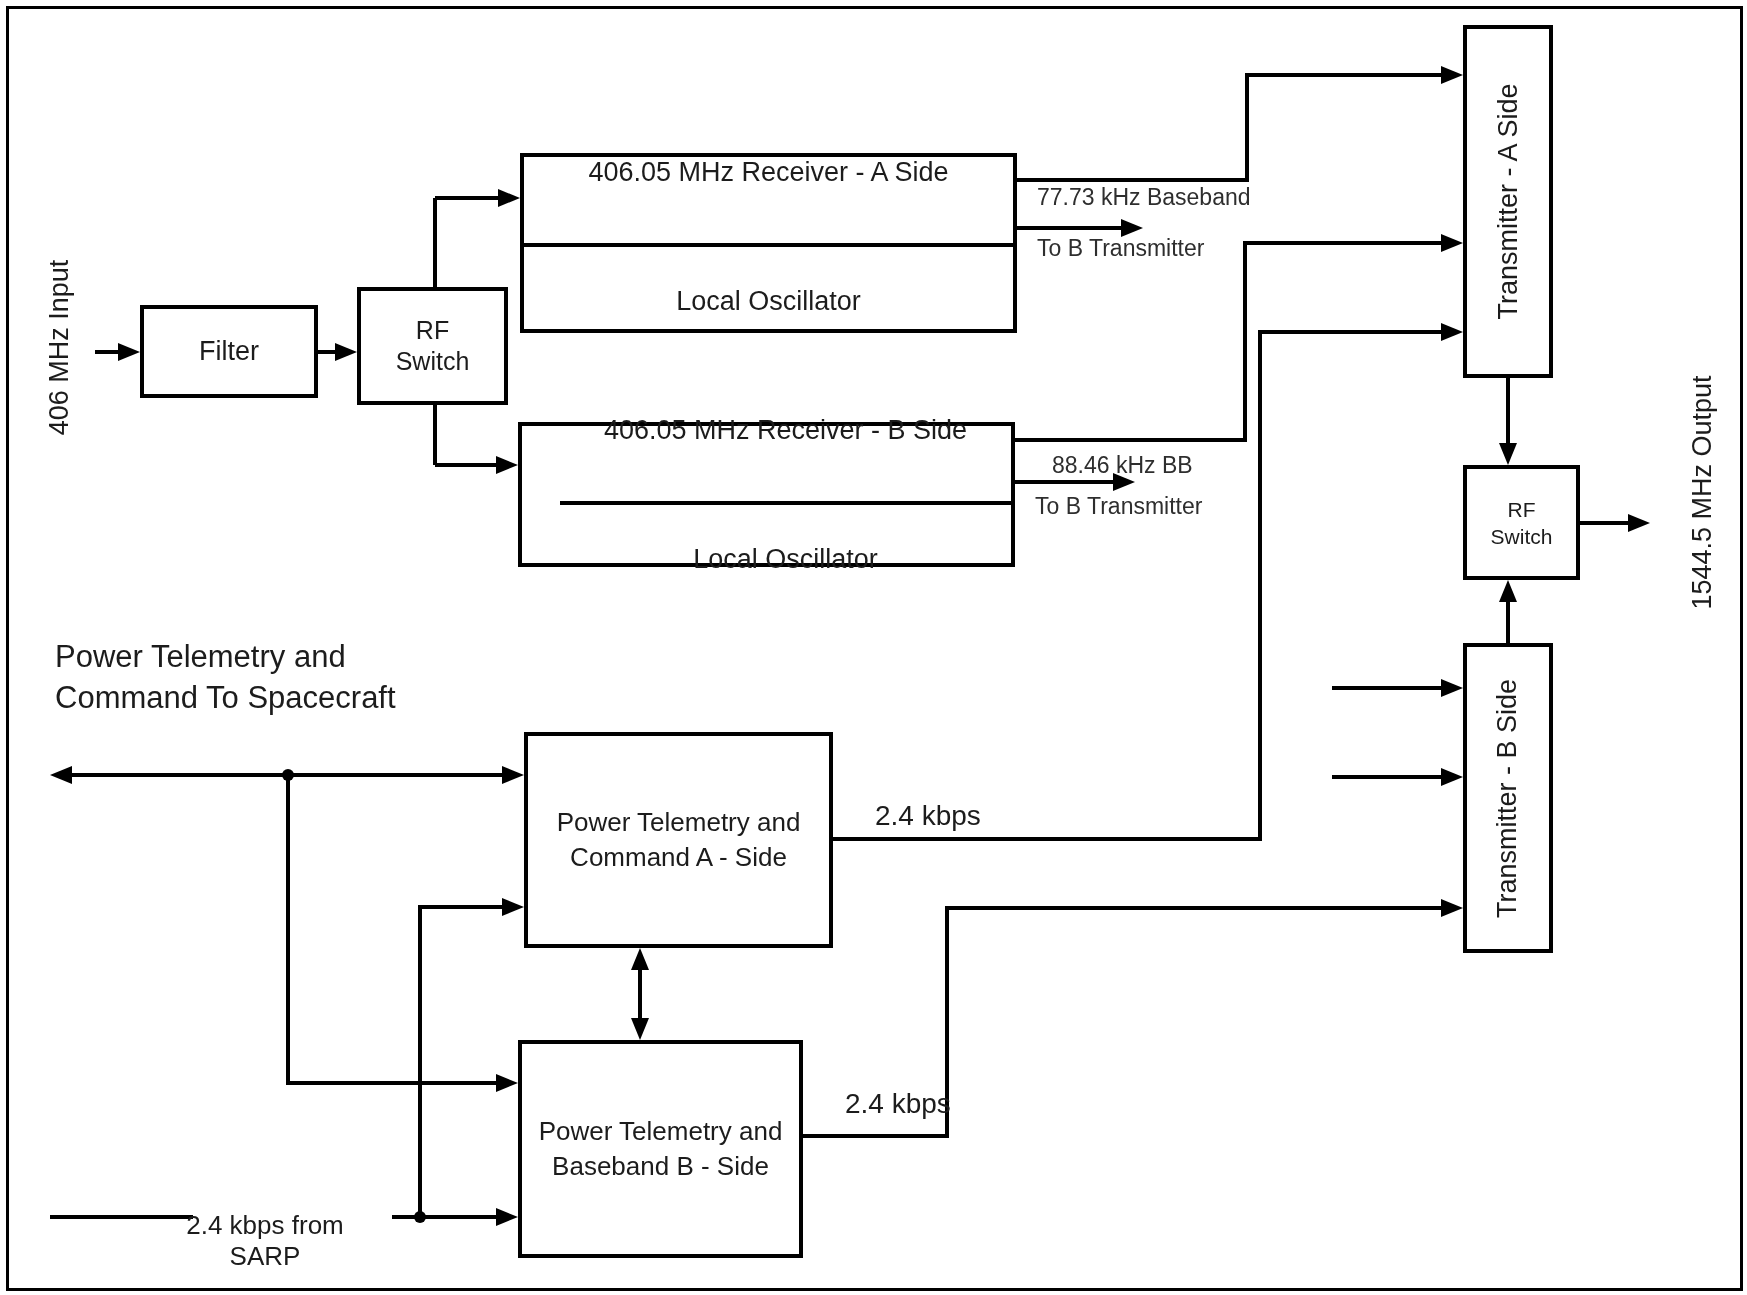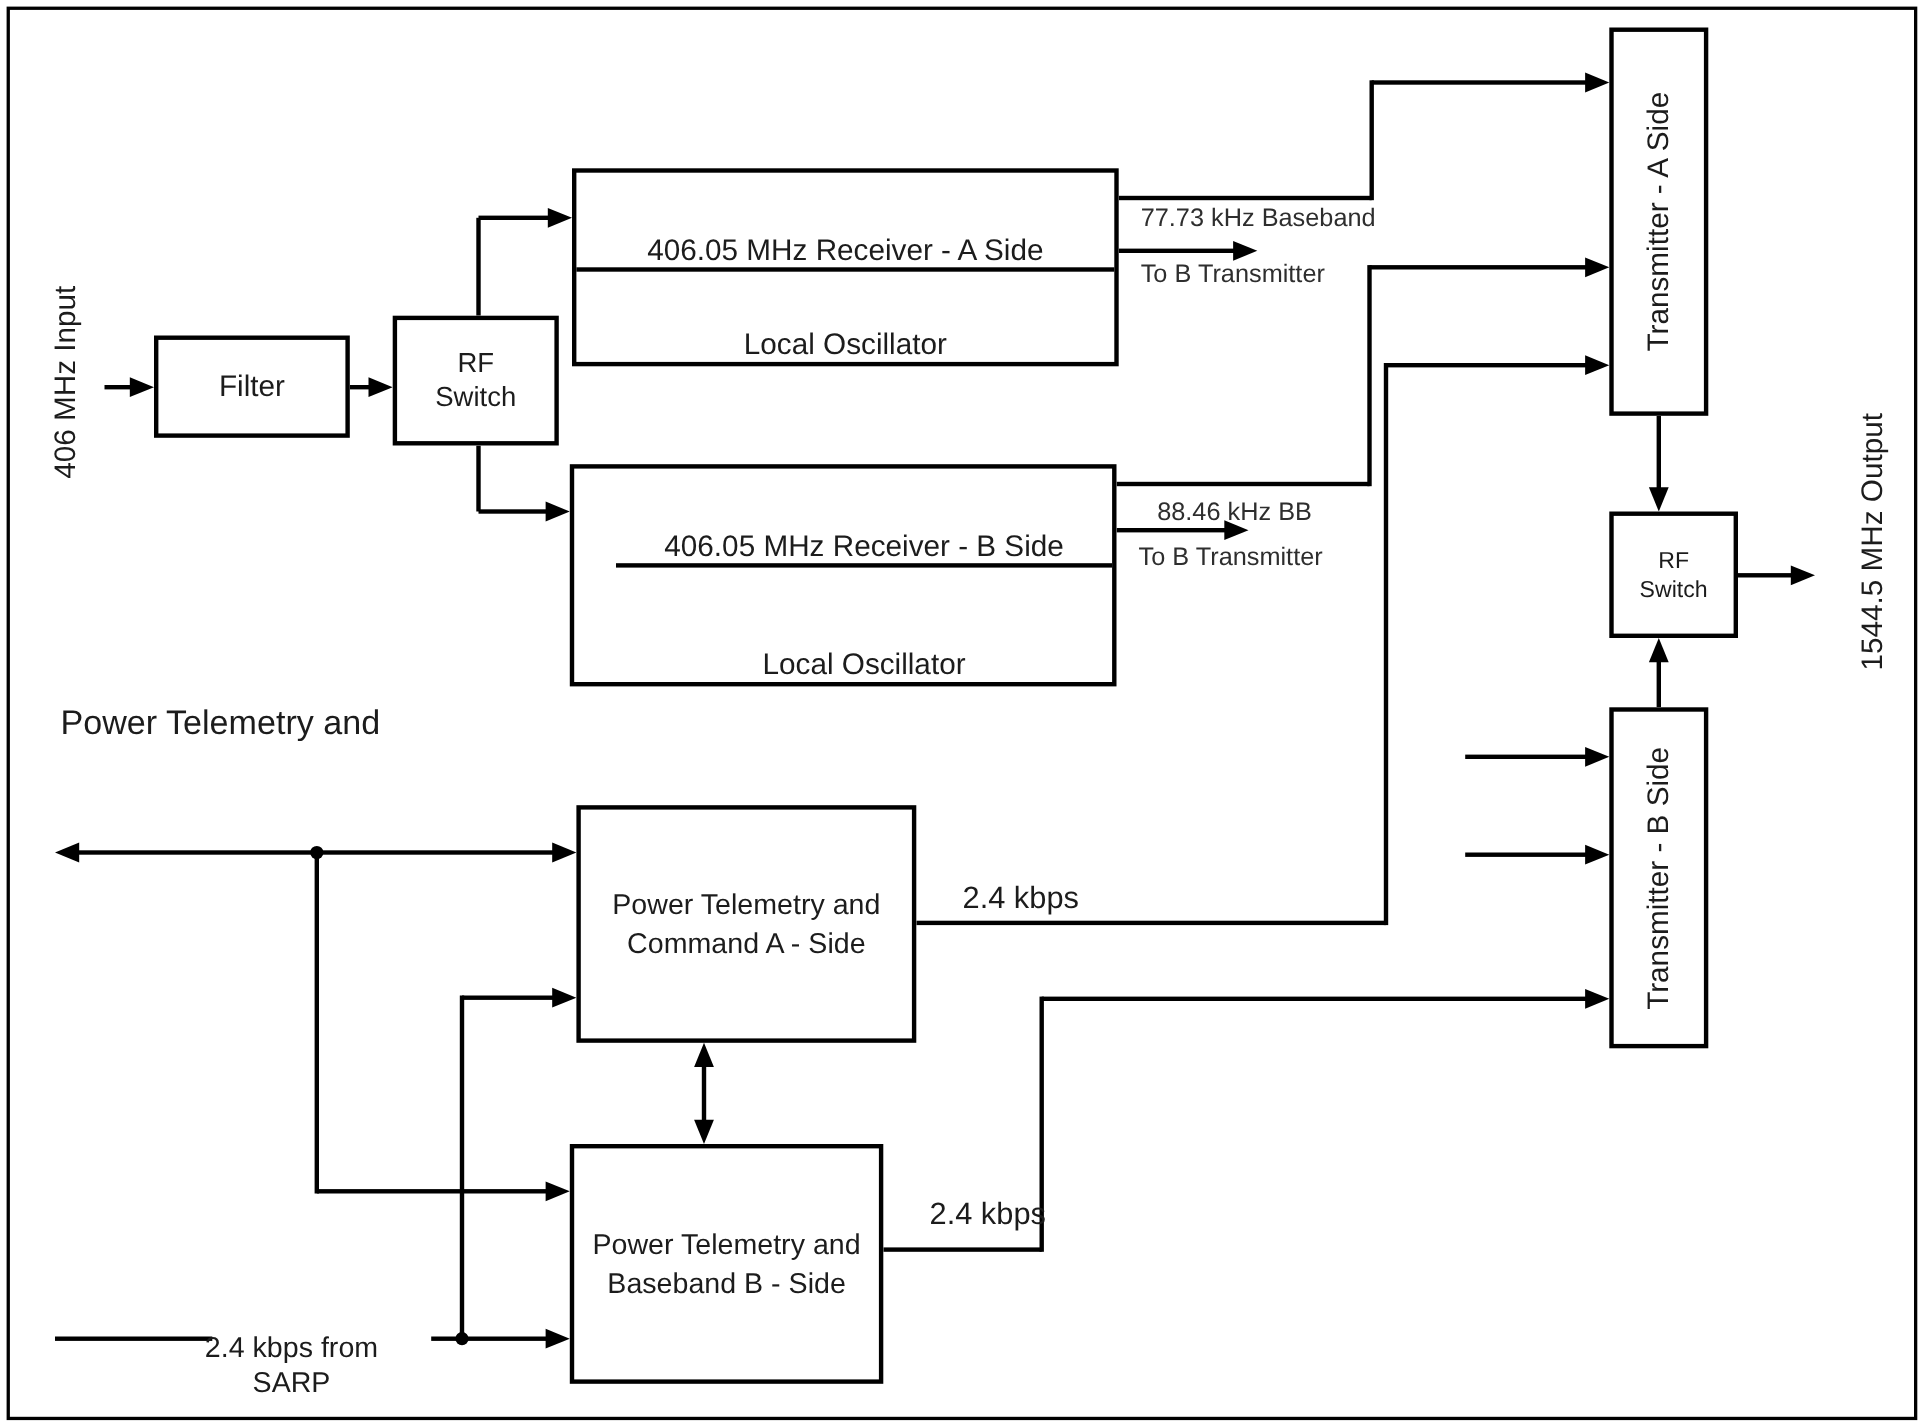--- a/index.html
+++ b/index.html
@@ -16,23 +16,23 @@
   .arrow-up{border-left:9px solid transparent;border-right:9px solid transparent;border-bottom:22px solid #000;}
   .dot{position:absolute;width:12px;height:12px;background:#000;border-radius:50%;}
   .block{
     position:absolute;box-sizing:border-box;border:4px solid #000;background:#fff;
     display:flex;align-items:center;justify-content:center;text-align:center;
   }
   .block.col{flex-direction:column;}
   #filter{left:140px;top:305px;width:178px;height:93px;font-size:27px;}
   #rf-switch-left{left:357px;top:287px;width:151px;height:118px;font-size:25px;line-height:31px;}
   #receiver-a{left:520px;top:153px;width:497px;height:180px;font-size:27px;}
-  #receiver-b{left:518px;top:422px;width:497px;height:202px;font-size:27px;padding-left:38px;}
+  #receiver-b{left:518px;top:422px;width:497px;height:145px;font-size:27px;padding-left:38px;}
   .receiver{flex-direction:column;align-items:stretch;}
-  .receiver .cell{display:flex;align-items:flex-end;justify-content:center;}
+  .receiver .cell{display:flex;align-items:flex-start;justify-content:center;}
   .receiver .cell-top{flex:0 0 86px;border-bottom:4px solid #000;}
   .receiver .cell-bottom{flex:1;margin-top:39px;}
   #telemetry-a{left:524px;top:732px;width:309px;height:216px;font-size:26px;line-height:35px;}
   #telemetry-b{left:518px;top:1040px;width:285px;height:218px;font-size:26px;line-height:35px;}
   #transmitter-a{left:1463px;top:25px;width:90px;height:353px;}
   #transmitter-b{left:1463px;top:643px;width:90px;height:310px;}
   #rf-switch-right{left:1463px;top:465px;width:117px;height:115px;font-size:21px;line-height:27px;}
   .vtext{transform:rotate(-90deg);white-space:nowrap;font-size:27px;}
   .freelabel{position:absolute;white-space:nowrap;}
   .vanchor{position:absolute;width:0;height:0;display:flex;align-items:center;justify-content:center;}
@@ -170,20 +170,21 @@
     <span class="vtext">1544.5 MHz Output</span>
   </div>
 
   <div class="freelabel" id="baseband-a-1">77.73 kHz Baseband</div>
   <div class="freelabel" id="baseband-a-2">To B Transmitter</div>
   <div class="freelabel" id="baseband-b-1">88.46 kHz BB</div>
   <div class="freelabel" id="baseband-b-2">To B Transmitter</div>
 
   <div class="freelabel" id="spacecraft-label">
     <div>Power Telemetry and</div>
+    <div>Command To Spacecraft</div>
   </div>
 
   <div class="freelabel" id="kbps-a">2.4 kbps</div>
   <div class="freelabel" id="kbps-b">2.4 kbps</div>
 
   <div class="freelabel" id="sarp-label">
     <div>2.4 kbps from</div>
     <div>SARP</div>
   </div>
 </div>

